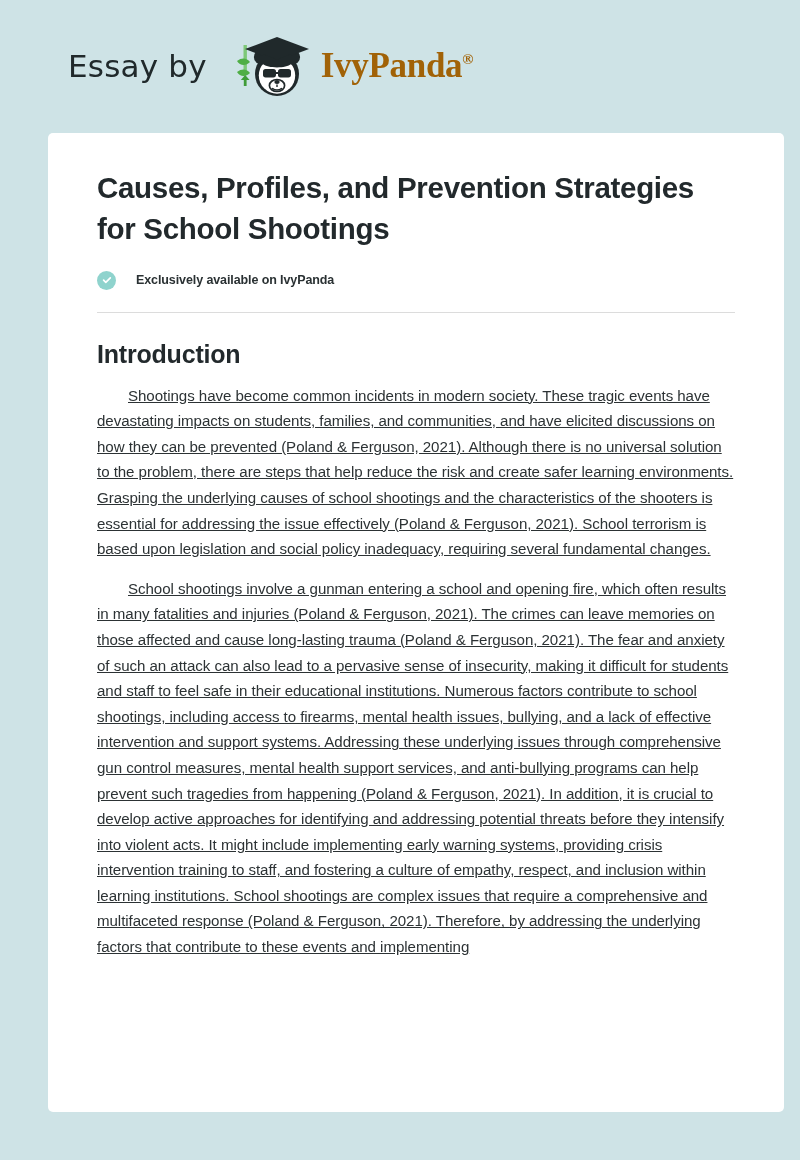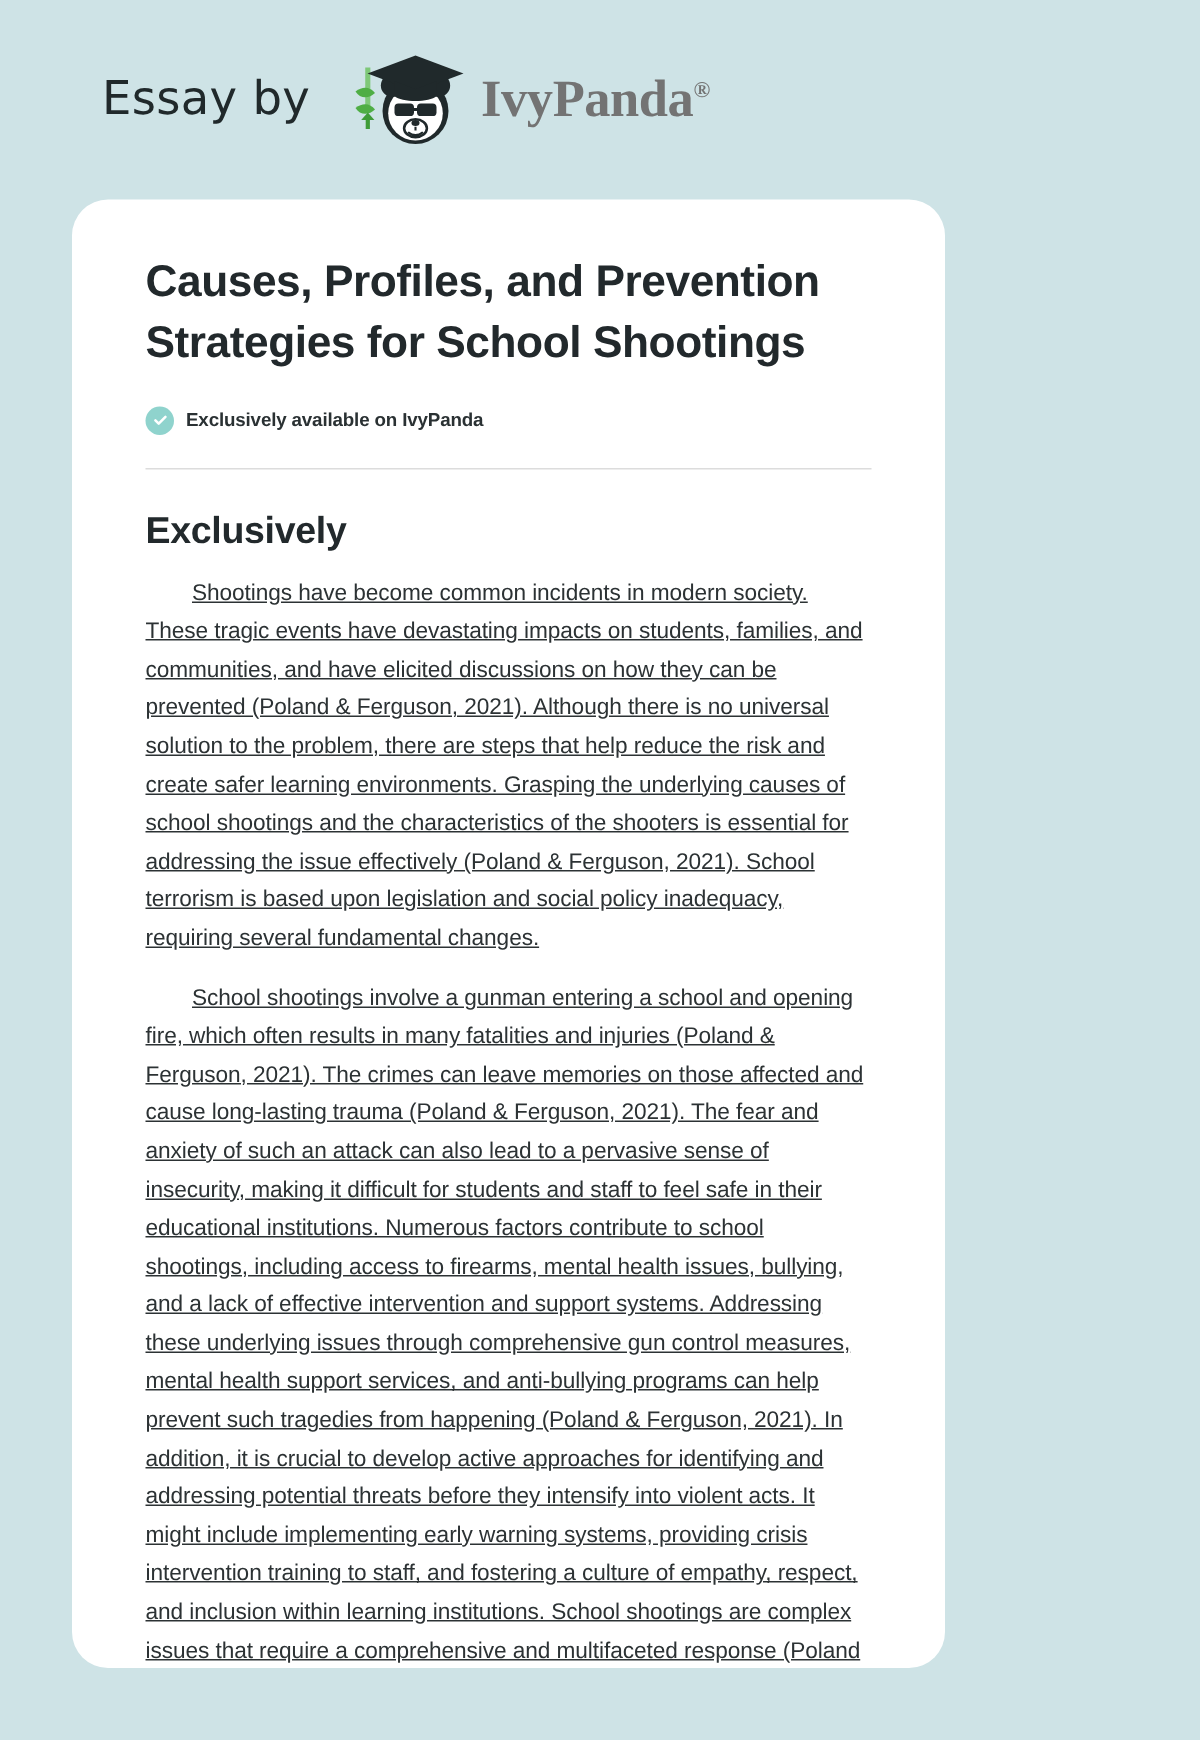--- a/index.html
+++ b/index.html
@@ -38,42 +38,42 @@
   .panda-mark {
     width: 96px;
     height: 72px;
     flex: 0 0 auto;
     display: block;
   }
   .brand-wordmark {
     font-family: "Liberation Serif", "DejaVu Serif", serif;
     font-weight: bold;
     font-size: 35px;
-    color: #737373;
+    color: #a16207;
     line-height: 1;
     letter-spacing: -0.3px;
     margin-left: 2px;
     position: relative;
     top: -1px;
   }
   .brand-wordmark .reg {
     font-size: 15px;
     vertical-align: super;
     font-weight: bold;
   }
 
   
   .paper-card {
     position: absolute;
     left: 48px;
     top: 133px;
-    width: 582px;
+    width: 736px;
     height: 979px;
     background: #ffffff;
-    border-radius: 24px;
+    border-radius: 5px;
     overflow: hidden;
   }
   .paper-inner {
     padding: 34px 49px 0 49px;
   }
 
   .doc-title {
     font-family: "Liberation Sans", sans-serif;
     font-weight: bold;
     font-size: 29.5px;
@@ -96,21 +96,21 @@
     flex: 0 0 auto;
     display: flex;
     align-items: center;
     justify-content: center;
   }
   .badge-check-circle svg { display: block; }
   .badge-text {
     font-size: 12.5px;
     font-weight: bold;
     color: #2a3133;
-    margin-left: 8px;
+    margin-left: 20px;
     letter-spacing: -0.1px;
   }
 
   .divider {
     height: 1px;
     background: #dcdcdc;
     margin-top: 22px;
     border: 0;
   }
 
@@ -186,19 +186,19 @@
       <span class="badge-check-circle">
         <svg width="12" height="12" viewBox="0 0 12 12" aria-hidden="true">
           <path d="M2.6 6.2 L4.8 8.4 L9.3 3.9" stroke="#ffffff" stroke-width="1.7" fill="none" stroke-linecap="round" stroke-linejoin="round"></path>
         </svg>
       </span>
       <span class="badge-text">Exclusively available on IvyPanda</span>
     </div>
 
     <hr class="divider">
 
-    <h2 class="section-heading">Exclusively</h2>
+    <h2 class="section-heading">Introduction</h2>
     <p class="body-paragraph">Shootings have become common incidents in modern society. These tragic events have devastating impacts on students, families, and communities, and have elicited discussions on how they can be prevented (Poland &amp; Ferguson, 2021). Although there is no universal solution to the problem, there are steps that help reduce the risk and create safer learning environments. Grasping the underlying causes of school shootings and the characteristics of the shooters is essential for addressing the issue effectively (Poland &amp; Ferguson, 2021). School terrorism is based upon legislation and social policy inadequacy, requiring several fundamental changes.</p>
 
     <p class="body-paragraph">School shootings involve a gunman entering a school and opening fire, which often results in many fatalities and injuries (Poland &amp; Ferguson, 2021). The crimes can leave memories on those affected and cause long-lasting trauma (Poland &amp; Ferguson, 2021). The fear and anxiety of such an attack can also lead to a pervasive sense of insecurity, making it difficult for students and staff to feel safe in their educational institutions. Numerous factors contribute to school shootings, including access to firearms, mental health issues, bullying, and a lack of effective intervention and support systems. Addressing these underlying issues through comprehensive gun control measures, mental health support services, and anti-bullying programs can help prevent such tragedies from happening (Poland &amp; Ferguson, 2021). In addition, it is crucial to develop active approaches for identifying and addressing potential threats before they intensify into violent acts. It might include implementing early warning systems, providing crisis intervention training to staff, and fostering a culture of empathy, respect, and inclusion within learning institutions.  School shootings are complex issues that require a comprehensive and multifaceted response (Poland &amp; Ferguson, 2021). Therefore, by addressing the underlying factors that contribute to these events and implementing</p>
 
   </div>
 </div>
 
 </body></html>

